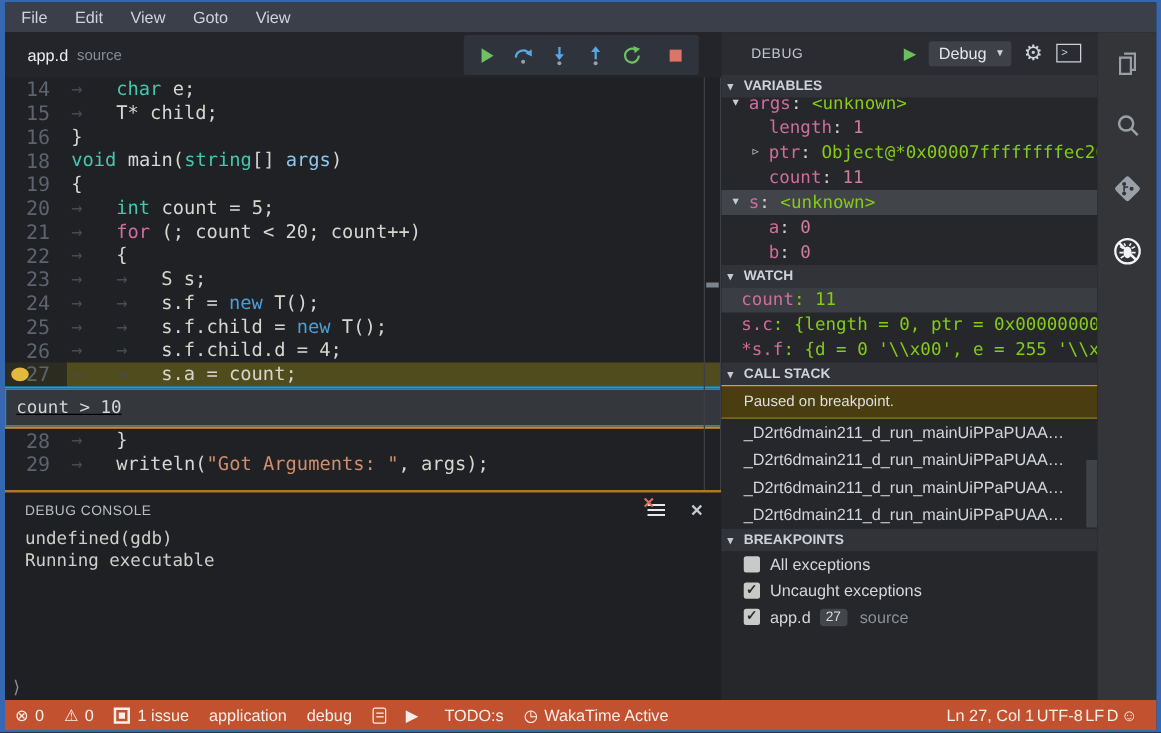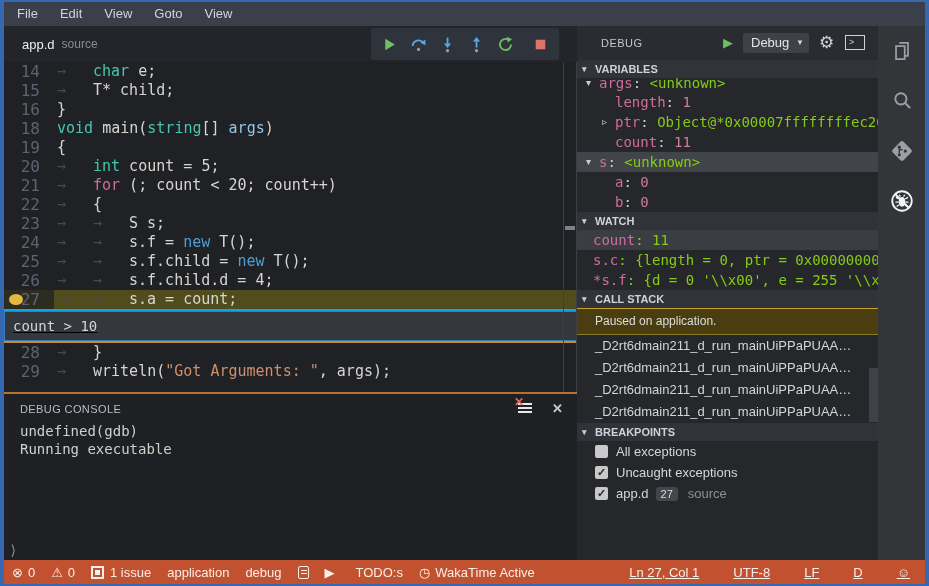--- a/index.html
+++ b/index.html
@@ -106,21 +106,21 @@
   
   .activity-bar { position:absolute; left:874px; top:24px; width:47px; bottom:24px; background:#343539; }
   .act-icon { width:47px; height:50px; display:flex; align-items:center; justify-content:center; cursor:pointer; }
   .act-icon svg { width:26px; height:26px; }
   
   .statusbar { position:absolute; left:0; bottom:0; width:921px; height:24px; background:#c1512f;
     display:flex; align-items:center; color:#f7efe9; font-size:13px; }
   .sb-left { display:flex; align-items:center; margin-left:8px; }
   .sb-right { display:flex; align-items:center; margin-left:auto; margin-right:10px; }
   .sb-item { display:flex; align-items:center; margin-right:16px; cursor:pointer; white-space:nowrap; }
-  .sb-right .sb-item { margin-right:0; margin-left:34px;text-decoration:underline; }
+  .sb-right .sb-item { margin-right:0; margin-left:2px; }
   .sb-glyph { margin-right:5px; font-size:13px; }
   .frame-ic { width:13px; height:13px; border:2px solid #f7efe9; position:relative; margin-right:6px; }
   .frame-ic i { position:absolute; left:2px; top:2px; width:5px; height:5px; background:#f7efe9; }
   .doc-ic { width:11px; height:13px; border:1px solid #f7efe9; border-radius:2px; position:relative; }
   .doc-ic i { position:absolute; left:2px; width:6px; height:1px; background:#f7efe9; }
 </style>
 </head>
 <body>
 
 <div class="window">
@@ -256,21 +256,21 @@
         <div class="tree-row sel2">
           <div style="padding-left: 16px;"><span class="vname">count</span><span class="vobj">: 11</span></div>
         </div>
         <div class="tree-row">
           <div style="padding-left: 16px;"><span class="vname">s.c</span><span class="vobj">: {length = 0, ptr = 0x00000000…</span></div>
         </div>
         <div class="tree-row">
           <div style="padding-left: 16px;"><span class="vname">*s.f</span><span class="vobj">: {d = 0 '\\x00', e = 255 '\\x</span></div>
         </div>
         <div class="section-header"><span class="arrow">▾</span><span>CALL STACK</span></div>
-        <div class="cs-banner">Paused on application.</div>
+        <div class="cs-banner">Paused on breakpoint.</div>
         <div class="cs-row"><span>_D2rt6dmain211_d_run_mainUiPPaPUAA…</span></div>
         <div class="cs-row"><span>_D2rt6dmain211_d_run_mainUiPPaPUAA…</span></div>
         <div class="cs-row"><span>_D2rt6dmain211_d_run_mainUiPPaPUAA…</span></div>
         <div class="cs-row"><span>_D2rt6dmain211_d_run_mainUiPPaPUAA…</span></div>
         <div class="section-header"><span class="arrow">▾</span><span>BREAKPOINTS</span></div>
         <div class="bp-row">
           <span class="cb">✓</span>
           <span>All exceptions</span>
         </div>
         <div class="bp-row">

